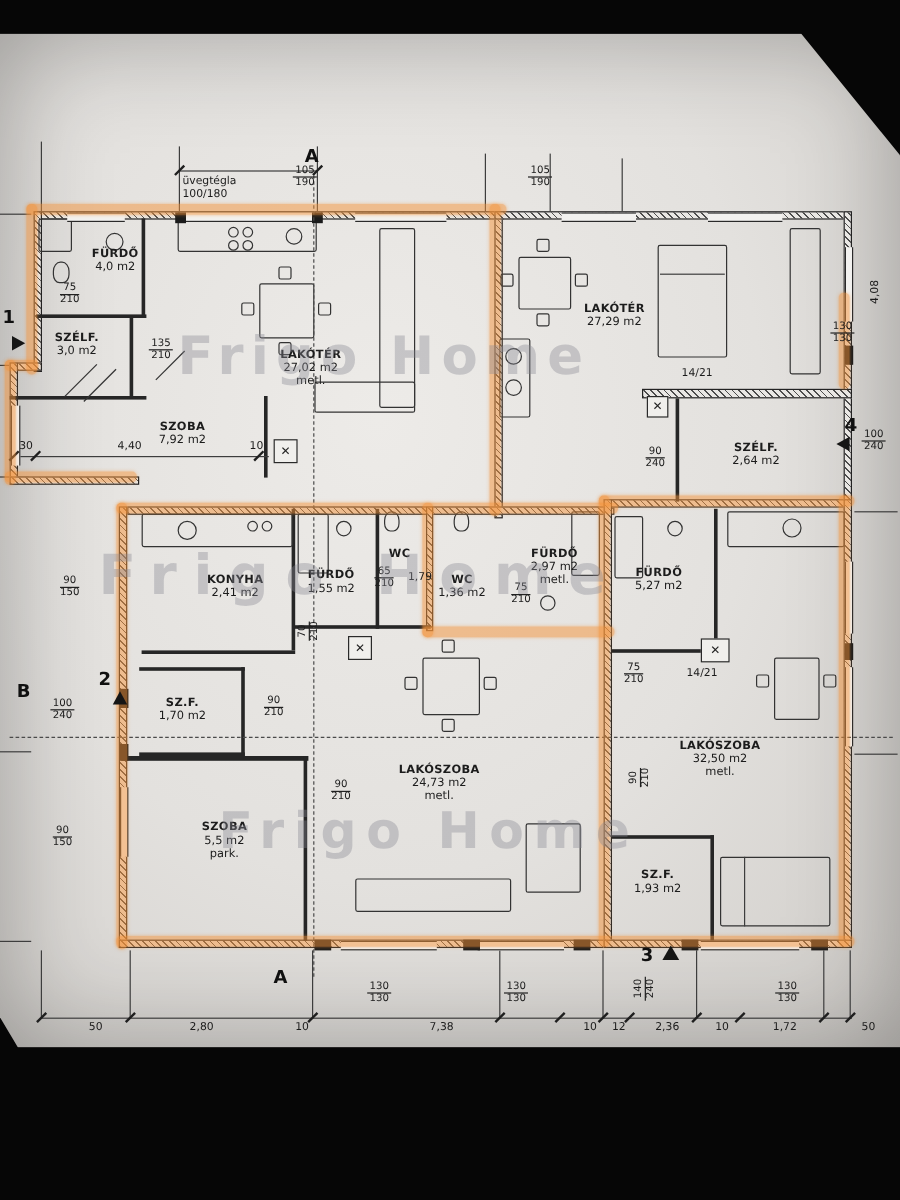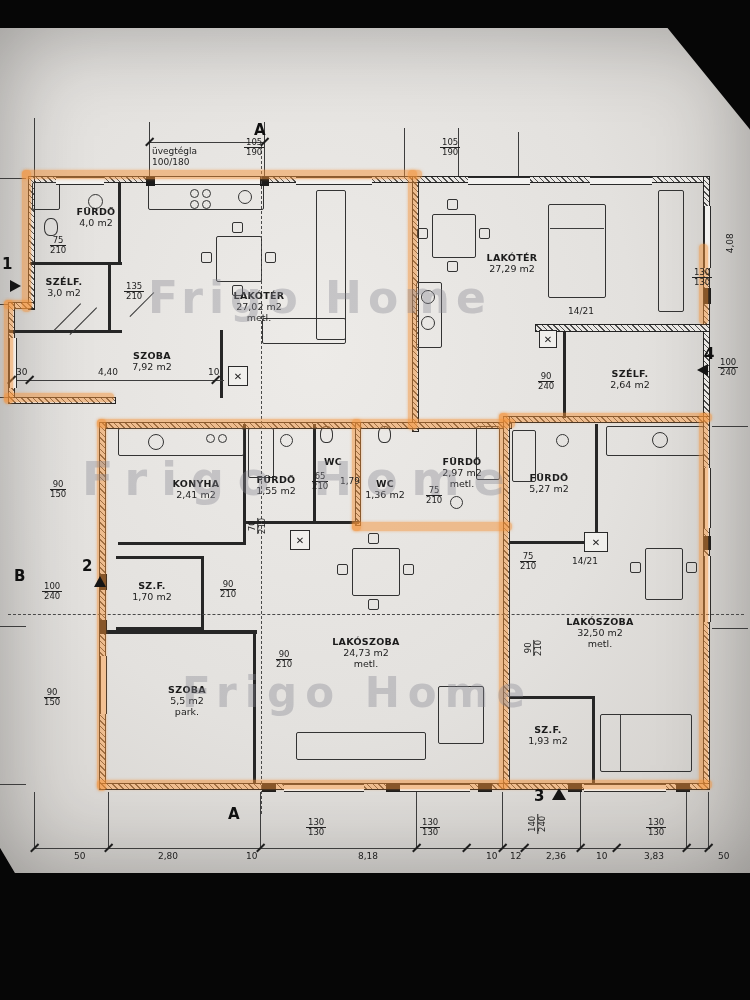--- a/index.html
+++ b/index.html
@@ -409,26 +409,26 @@
     <i class="tick" style="left:6px;top:379px"></i>
     <i class="tick" style="left:24px;top:379px"></i>
     <i class="tick" style="left:210px;top:379px"></i>
     <div class="t" style="left:16px;top:367px">30</div>
     <div class="t" style="left:98px;top:367px">4,40</div>
     <div class="t" style="left:208px;top:367px">10</div>
 
     <div class="t" style="left:74px;top:851px">50</div>
     <div class="t" style="left:158px;top:851px">2,80</div>
     <div class="t" style="left:246px;top:851px">10</div>
-    <div class="t" style="left:358px;top:851px">8,18</div>
+    <div class="t" style="left:358px;top:851px">7,38</div>
     <div class="t" style="left:486px;top:851px">10</div>
     <div class="t" style="left:510px;top:851px">12</div>
     <div class="t" style="left:546px;top:851px">2,36</div>
     <div class="t" style="left:596px;top:851px">10</div>
-    <div class="t" style="left:644px;top:851px">3,83</div>
+    <div class="t" style="left:644px;top:851px">1,72</div>
     <div class="t" style="left:718px;top:851px">50</div>
 
     <div class="t mk" style="left:254px;top:122px">A</div>
     <div class="t mk" style="left:228px;top:806px">A</div>
     <div class="t mk" style="left:14px;top:568px">B</div>
     <div class="t mk" style="left:2px;top:256px">1</div>
     <i class="tr" style="left:10px;top:280px;border-top:6px solid transparent;border-bottom:6px solid transparent;border-left:11px solid #151515"></i>
     <div class="t mk" style="left:82px;top:558px">2</div>
     <i class="tr" style="left:94px;top:576px;border-left:6px solid transparent;border-right:6px solid transparent;border-bottom:11px solid #151515"></i>
     <div class="t mk" style="left:534px;top:788px">3</div>

